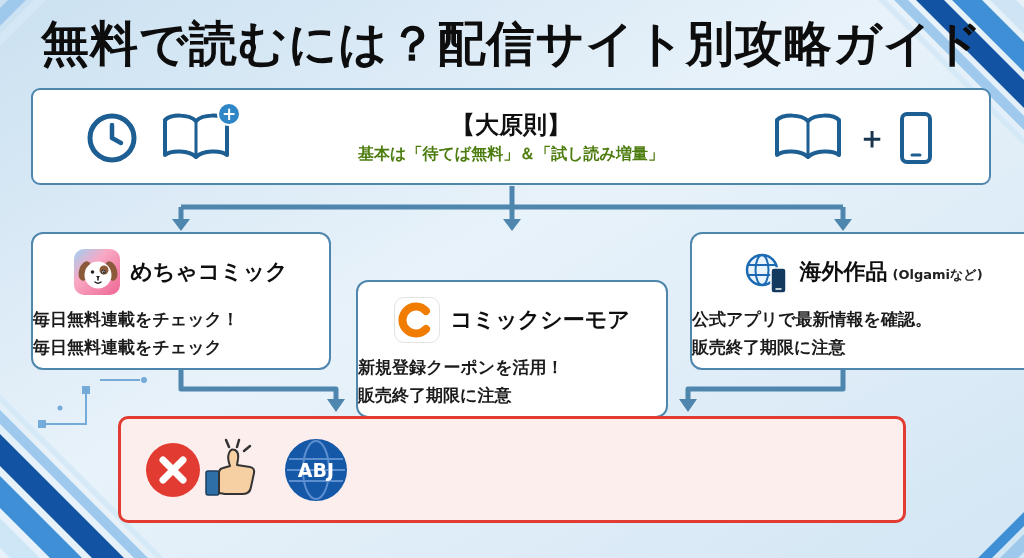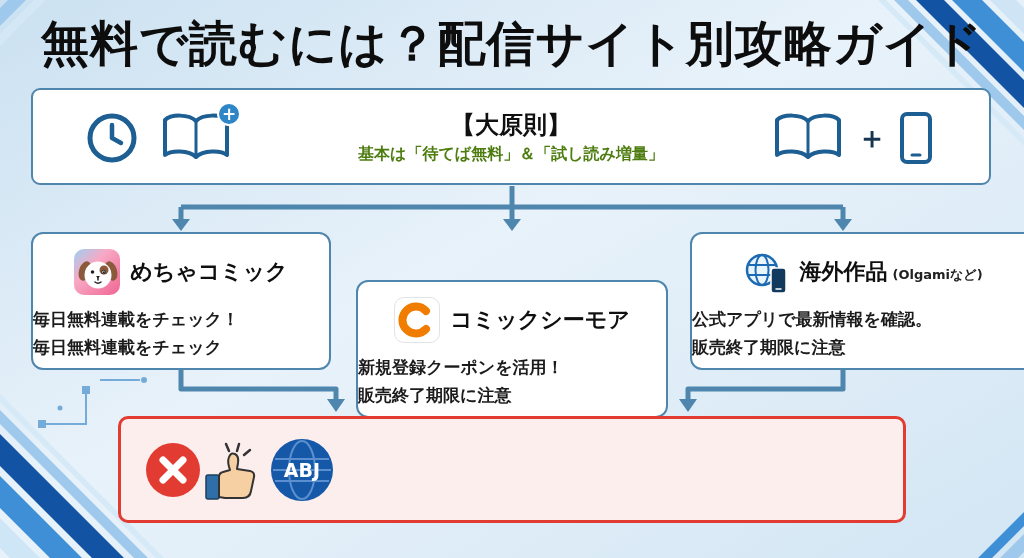--- a/index.html
+++ b/index.html
@@ -45,21 +45,21 @@
   .card-title{font-size:22px;font-weight:800;color:#0f0f0f;white-space:nowrap;}
   .card-title-note{font-size:13px;font-weight:700;color:#222;}
   .card-body{margin-top:11px;text-align:left;font-size:17px;font-weight:700;color:#1b1b1b;line-height:1.62;}
   .warning{
     left:118px;top:416px;width:788px;height:107px;background:#fdeeee;
     border:3px solid #e23b32;border-radius:10px;box-sizing:border-box;
     display:flex;align-items:center;
   }
   .warn-text{flex:1;text-align:center;font-size:23px;font-weight:800;color:#131313;line-height:1.5;}
   .warn-x{margin-left:24px;flex:0 0 auto;}
-  .warn-icons{display:flex;align-items:flex-end;gap:10px;margin-right:16px;flex:0 0 auto;}
+  .warn-icons{display:flex;align-items:flex-start;gap:24px;margin-right:16px;flex:0 0 auto;}
   svg{display:block;}
 </style>
 </head>
 <body>
 
 <div class="stage">
 
   <svg class="deco" style="top:0;left:0" width="120" height="120">
     <polygon points="0,8 0,26 26,0 8,0" fill="#9ec9ec"></polygon>
     <polygon points="0,34 0,46 46,0 34,0" fill="#d3e7f6"></polygon>

